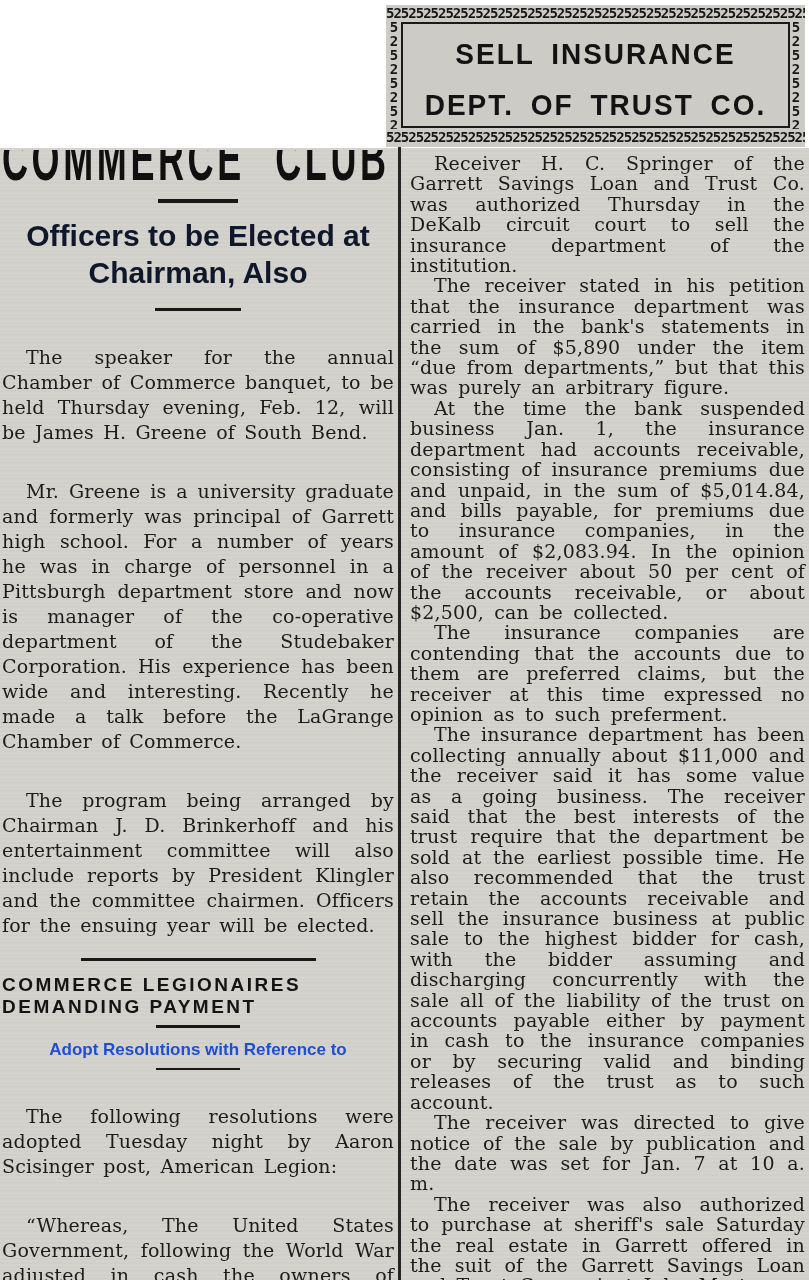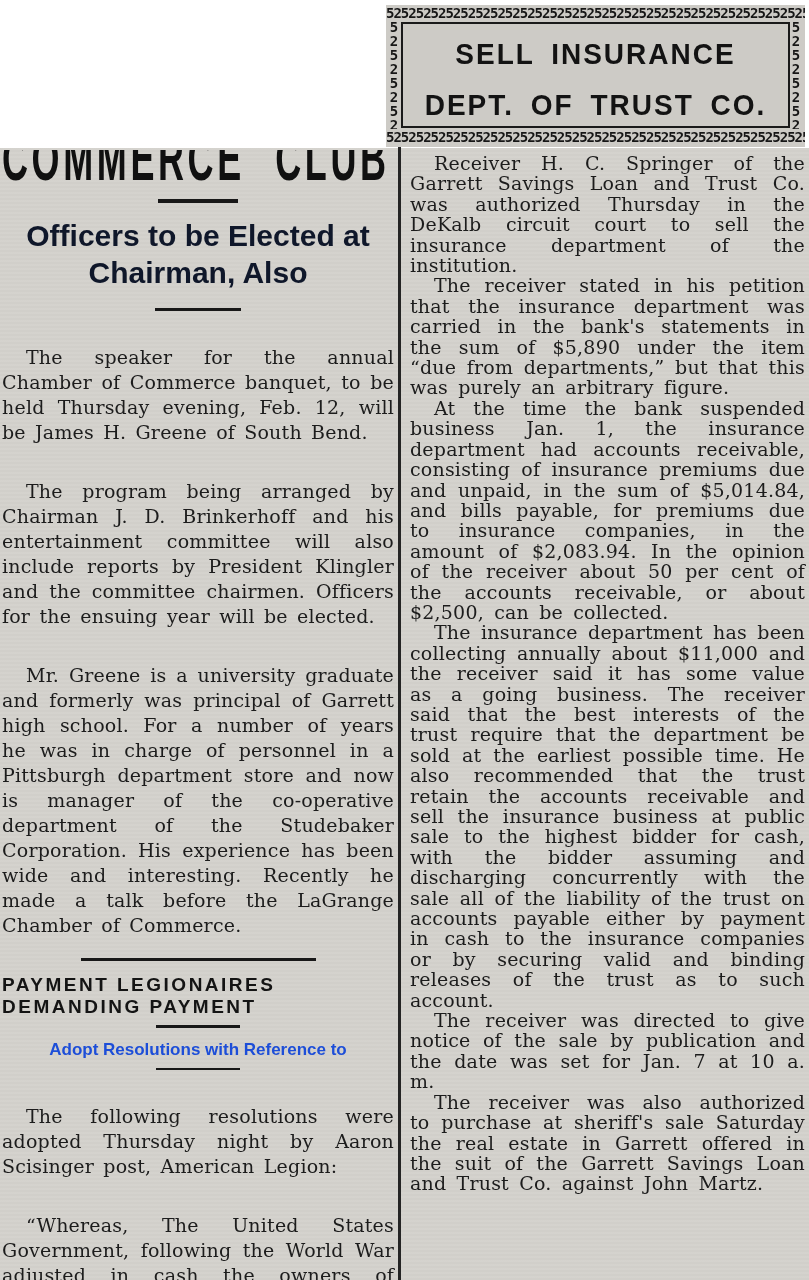--- a/index.html
+++ b/index.html
@@ -107,41 +107,42 @@
     <div class="masthead">COMMERCE CLUB</div>
   </div>
   <div class="rule rule1"></div>
   <div class="deck">
     <div>Officers to be Elected at</div>
     <div>Chairman, Also</div>
   </div>
   <div class="rule rule2"></div>
   <div class="body-text">
       <p>The speaker for the annual Chamber of Commerce banquet, to be held Thursday evening, Feb. 12, will be James H. Greene of South Bend.</p>
+      <p>Mr. Greene is a university graduate and formerly was principal of Garrett high school. For a number of years he was in charge of personnel in a Pittsburgh department store and now is manager of the co-operative department of the Studebaker Corporation. His experience has been wide and interesting. Recently he made a talk before the LaGrange Chamber of Commerce.</p>
       <p>The program being arranged by Chairman J. D. Brinkerhoff and his entertainment committee will also include reports by President Klingler and the committee chairmen. Officers for the ensuing year will be elected.</p>
-      <p>Mr. Greene is a university graduate and formerly was principal of Garrett high school. For a number of years he was in charge of personnel in a Pittsburgh department store and now is manager of the co-operative department of the Studebaker Corporation. His experience has been wide and interesting. Recently he made a talk before the LaGrange Chamber of Commerce.</p>
     </div>
   <div class="rule rule3"></div>
   <div class="sec-head">
-    <div class="l1">PAYMENT LEGIONAIRES</div>
+    <div class="l1">COMMERCE LEGIONAIRES</div>
     <div class="l2">DEMANDING PAYMENT</div>
   </div>
   <div class="rule rule4"></div>
   <div class="deck2">
     <div>Adopt Resolutions with Reference to</div>
   </div>
   <div class="rule rule5"></div>
   <div class="body-text">
-      <p>The following resolutions were adopted Thursday night by Aaron Scisinger post, American Legion:</p>
+      <p>The following resolutions were adopted Tuesday night by Aaron Scisinger post, American Legion:</p>
       <p>“Whereas, The United States Government, following the World War adjusted in cash the owners of railroads, war contractors received adjusted compensation in cash, Government employes who received an annual salary of $2,500 or less during the war, received adjusted compensation in cash and the veterans of said World War were given adjusted compensation, not in cash but in certificates payable in 1945, for services rendered the nation in privation, discomfort and in suffering, and</p>
     </div>
 </div>
 
 <div class="col-right">
   <div class="body-text">
       <p>Receiver H. C. Springer of the Garrett Savings Loan and Trust Co. was authorized Thursday in the DeKalb circuit court to sell the insurance department of the institution.</p>
       <p>The receiver stated in his petition that the insurance department was carried in the bank's statements in the sum of $5,890 under the item “due from departments,” but that this was purely an arbitrary figure.</p>
       <p>At the time the bank suspended business Jan. 1, the insurance department had accounts receivable, consisting of insurance premiums due and unpaid, in the sum of $5,014.84, and bills payable, for premiums due to insurance companies, in the amount of $2,083.94. In the opinion of the receiver about 50 per cent of the accounts receivable, or about $2,500, can be collected.</p>
+      <p>The insurance companies are contending that the accounts due to them are preferred claims, but the receiver at this time expressed no opinion as to such preferment.</p>
       <p>The insurance department has been collecting annually about $11,000 and the receiver said it has some value as a going business. The receiver said that the best interests of the trust require that the department be sold at the earliest possible time. He also recommended that the trust retain the accounts receivable and sell the insurance business at public sale to the highest bidder for cash, with the bidder assuming and discharging concurrently with the sale all of the liability of the trust on accounts payable either by payment in cash to the insurance companies or by securing valid and binding releases of the trust as to such account.</p>
       <p>The receiver was directed to give notice of the sale by publication and the date was set for Jan. 7 at 10 a. m.</p>
       <p>The receiver was also authorized to purchase at sheriff's sale Saturday the real estate in Garrett offered in the suit of the Garrett Savings Loan and Trust Co. against John Martz.</p>
     </div>
 </div>
 
 </body></html>

